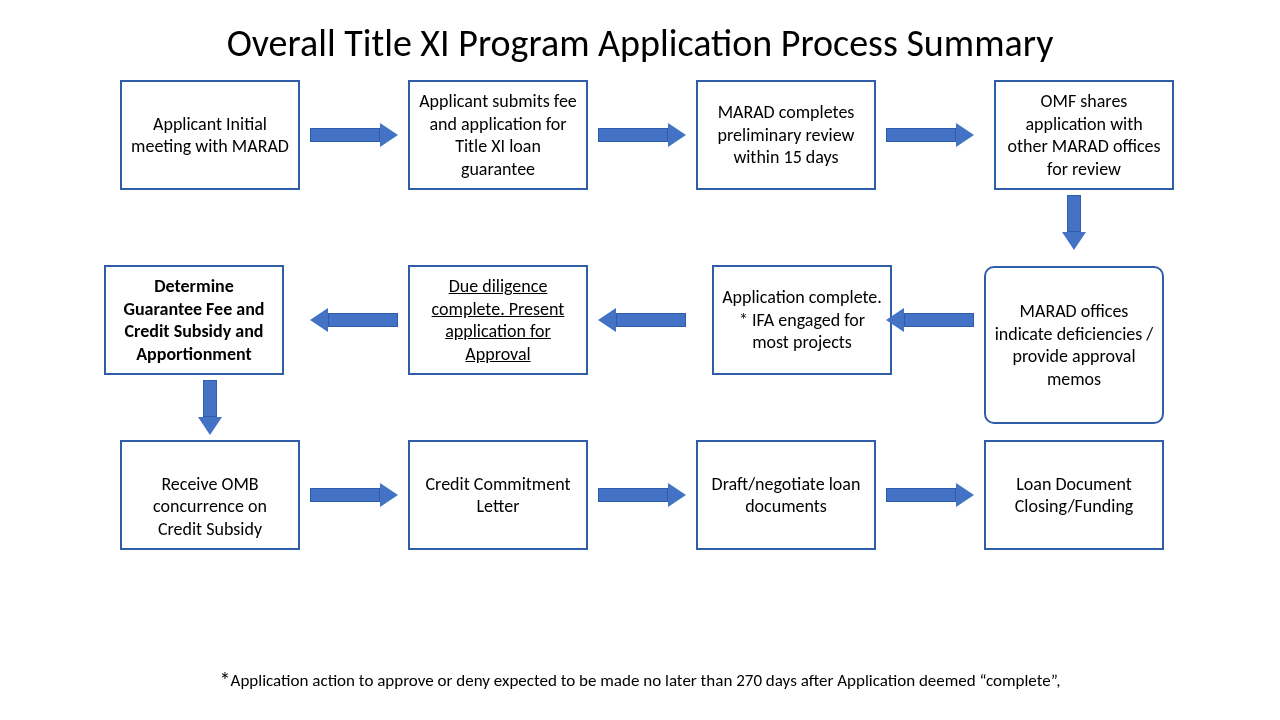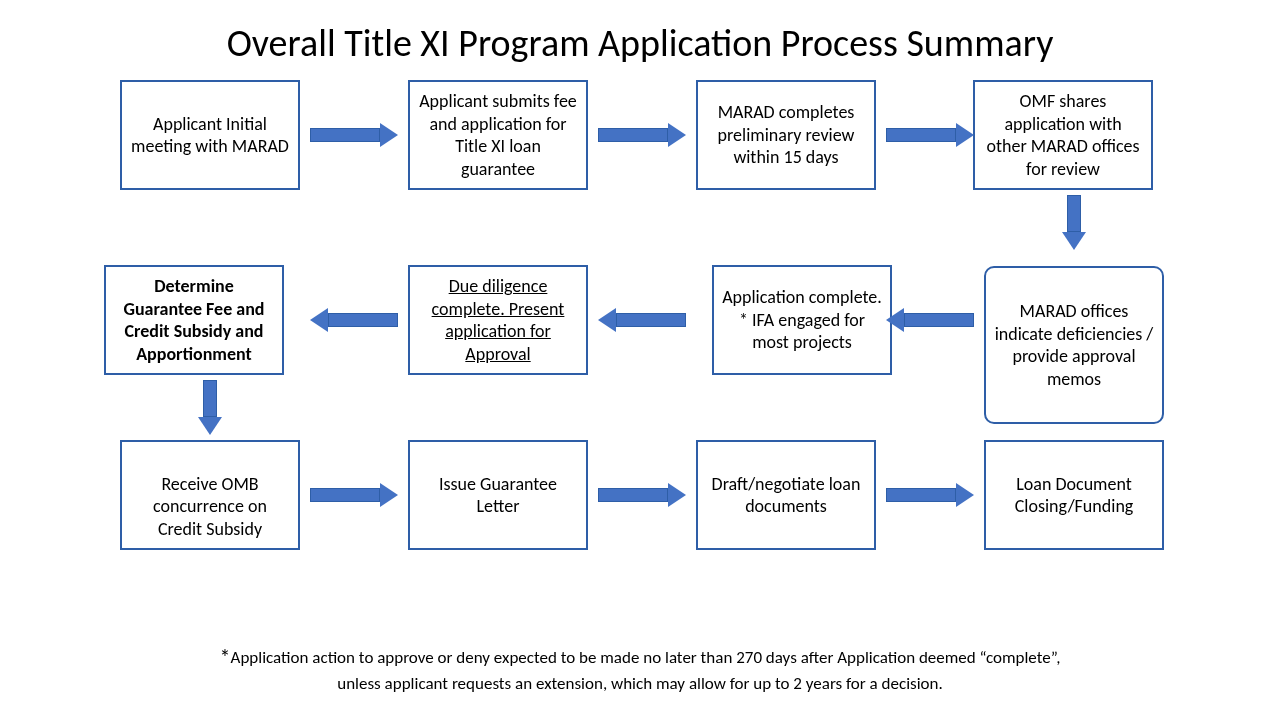--- a/index.html
+++ b/index.html
@@ -103,21 +103,21 @@
 
   <div class="box" style="left:120px; top:10px;">
       <span>Applicant Initial meeting with MARAD</span>
     </div>
   <div class="box" style="left:408px; top:10px;">
       <span>Applicant submits fee and application for Title XI loan guarantee</span>
     </div>
   <div class="box" style="left:696px; top:10px;">
       <span>MARAD completes preliminary review within 15 days</span>
     </div>
-  <div class="box" style="left:973px; top:10px;">
+  <div class="box" style="left:994px; top:10px;">
       <span>OMF shares application with other MARAD offices for review</span>
     </div>
 
   <div class="arrow-h arrow-right" style="left:310px; top:53px; width:88px;">
       <div class="shaft"></div>
       <div class="head"></div>
     </div>
   <div class="arrow-h arrow-right" style="left:598px; top:53px; width:88px;">
       <div class="shaft"></div>
       <div class="head"></div>
@@ -161,21 +161,21 @@
 
   <div class="arrow-v" style="left:198px; top:310px; height:55px;">
       <div class="shaft"></div>
       <div class="head"></div>
     </div>
 
   <div class="box" style="left:120px; top:370px;align-items:flex-end;">
       <span>Receive OMB concurrence on Credit Subsidy</span>
     </div>
   <div class="box" style="left:408px; top:370px;">
-      <span>Issue Guarantee Letter</span>
+      <span>Credit Commitment Letter</span>
     </div>
   <div class="box" style="left:696px; top:370px;">
       <span>Draft/negotiate loan documents</span>
     </div>
   <div class="box" style="left:984px; top:370px;">
       <span>Loan Document Closing/Funding</span>
     </div>
 
   <div class="arrow-h arrow-right" style="left:310px; top:413px; width:88px;">
       <div class="shaft"></div>
@@ -187,14 +187,13 @@
     </div>
   <div class="arrow-h arrow-right" style="left:886px; top:413px; width:88px;">
       <div class="shaft"></div>
       <div class="head"></div>
     </div>
 
 </div>
 
 <div class="footnote">
   <span class="star">*</span><span>Application action to approve or deny expected to be made no later than 270 days after Application deemed “complete”,</span><br>
-  <span>unless applicant requests an extension, which may allow for up to 2 years for a decision.</span>
 </div>
 
 </body></html>

